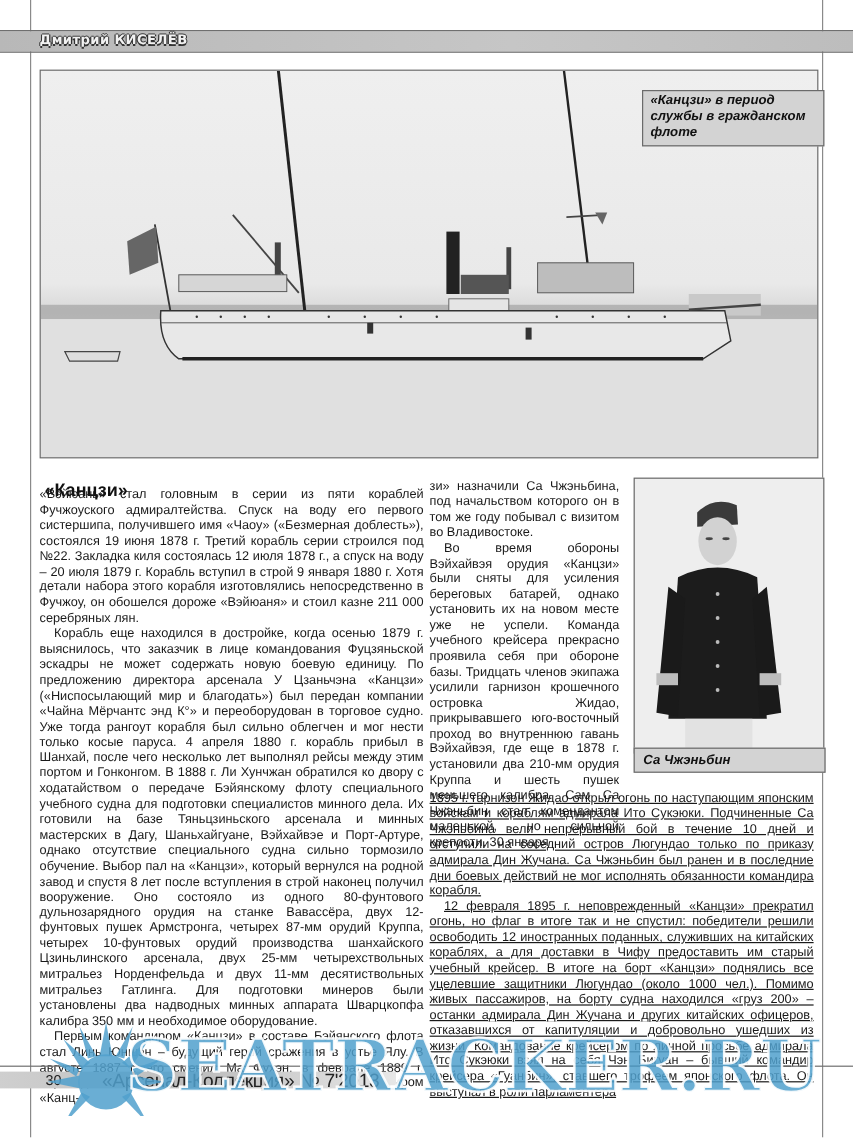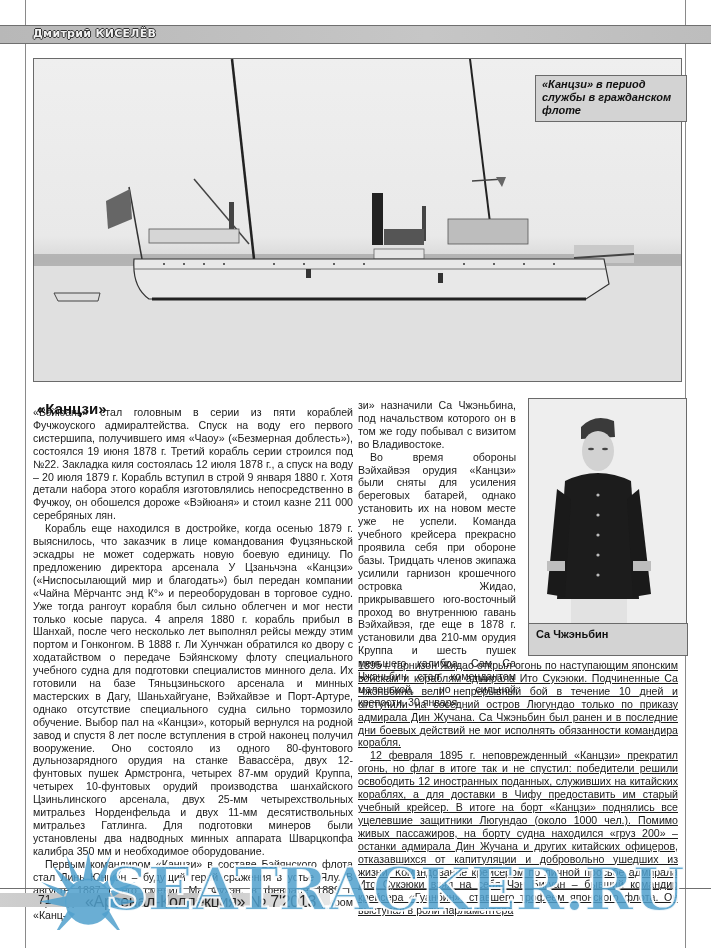--- a/index.html
+++ b/index.html
@@ -22,23 +22,23 @@
                  font-style:italic; font-weight:bold; font-size:11px; line-height:13px; color:#111; }
   .article-title { position:absolute; left:33px; top:396px; font-weight:bold; font-size:15px; color:#111; }
   .col { position:absolute; font-size:10.6px; line-height:12.9px; text-align:justify; color:#1a1a1a; }
   .col p { margin:0; text-indent:12px; }
   .col p.noindent { text-indent:0; }
   .col-left { left:33px; top:406px; width:320px; }
   .col-right-narrow { left:358px; top:399px; width:158px; }
   .col-right-wide { left:358px; top:659px; width:320px;text-decoration:underline; }
   .portrait { position:absolute; left:528px; top:398px; width:157px; height:228px;
               border:1px solid #6a6a6a; background:#f1f1f1; overflow:hidden; }
-  .portrait-caption { position:absolute; left:528px; top:623px; width:160px; height:33px;
+  .portrait-caption { position:absolute; left:528px; top:623px; width:160px; height:21px;
                       background:#d3d3d3; border:1px solid #6a6a6a; box-sizing:border-box;
-                      font-weight:bold; font-size:11px; padding:4px 7px; color:#111; }
+                      font-style:italic; font-weight:bold; font-size:11px; padding:4px 7px; color:#111; }
   .footer-line { position:absolute; left:0; top:888px; width:711px; height:1px; background:#6f6f6f; }
   .footer-bar { position:absolute; left:0; top:893px; width:330px; height:14px;
                 background:linear-gradient(90deg,#cfcfcf,#bdbdbd 50%,#e7e7e7); }
   .page-num { position:absolute; left:38px; top:893px; font-size:12px; color:#222; }
   .magazine { position:absolute; left:85px; top:893px; font-size:16px; color:#222; letter-spacing:-0.3px; }
   .watermark { position:absolute; left:0; top:858px; width:711px; height:80px; pointer-events:none; }
   .wm-text { position:absolute; left:105px; top:857px; font-family:"DejaVu Serif", serif; font-weight:bold;
              font-size:60px; letter-spacing:-1px; color:rgba(80,160,205,0.85);
              -webkit-text-stroke:2px rgba(255,255,255,0.9); line-height:64px; white-space:nowrap; }
 </style>
@@ -149,21 +149,21 @@
 </div>
 <div class="portrait-caption">Са Чжэньбин</div>
 
 <div class="col col-right-wide">
   <p class="noindent">1895 г. гарнизон Жидао открыл огонь по наступающим японским войскам и кораблям адмирала Ито Сукэюки. Подчиненные Са Чжэньбина вели непрерывный бой в течение 10 дней и отступили на соседний остров Люгундао только по приказу адмирала Дин Жучана. Са Чжэньбин был ранен и в последние дни боевых действий не мог исполнять обязанности командира корабля.</p>
   <p>12 февраля 1895 г. неповрежденный «Канцзи» прекратил огонь, но флаг в итоге так и не спустил: победители решили освободить 12 иностранных поданных, служивших на китайских кораблях, а для доставки в Чифу предоставить им старый учебный крейсер. В итоге на борт «Канцзи» поднялись все уцелевшие защитники Люгундао (около 1000 чел.). Помимо живых пассажиров, на борту судна находился «груз 200» – останки адмирала Дин Жучана и других китайских офицеров, отказавшихся от капитуляции и добровольно ушедших из жизни. Командование крейсером по личной просьбе адмирала Ито Сукэюки взял на себя Чэн Бигуан – бывший командир крейсера «Гуанбин», ставшего трофеем японского флота. Он выступал в роли парламентера</p>
 </div>
 
 <div class="footer-line"></div>
 <div class="footer-bar"></div>
-<span class="page-num">71</span>
+<span class="page-num">30</span>
 <span class="magazine">«Арсенал-Коллекция» № 7'2013</span>
 
 <svg class="watermark" width="711" height="90" viewBox="0 0 711 90" style="top:850px;">
   <g fill="rgba(80,160,205,0.85)">
     <circle cx="55" cy="58" r="26"></circle>
     <polygon points="55,2 61,34 49,34"></polygon>
     <polygon points="0,58 30,52 30,64"></polygon>
     <polygon points="110,58 80,52 80,64"></polygon>
     <polygon points="15,18 40,40 32,46"></polygon>
     <polygon points="95,18 70,40 78,46"></polygon>

